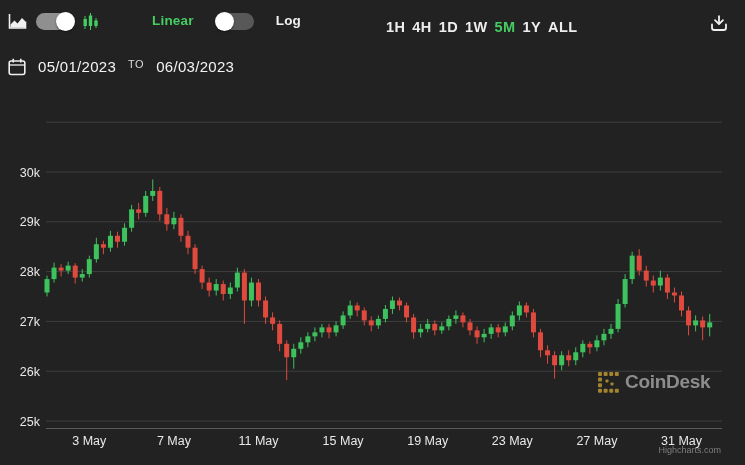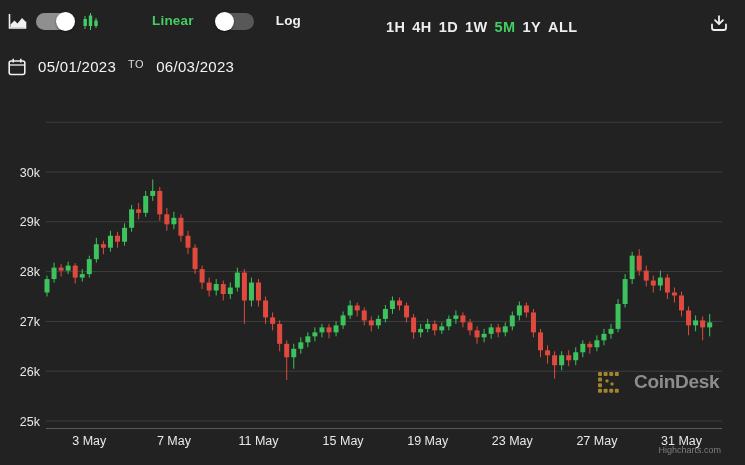--- a/index.html
+++ b/index.html
@@ -27,21 +27,21 @@
   .range-btn{font-size:14.5px;font-weight:600;color:#ededed;letter-spacing:.4px;cursor:pointer}
   .range-btn.active{color:var(--green)}
   .dl-btn{left:709px;top:14px;cursor:pointer;background:none;border:none}
 
   
   .date-row{left:8px;top:58px;display:flex;align-items:flex-start;gap:12px}
   .date-text{font-size:15px;font-weight:500;color:#f3f3f3;letter-spacing:.3px;cursor:pointer}
   .to-sep{font-size:11px;font-weight:400;color:#dadada;letter-spacing:.5px}
 
   
-  .watermark{left:598px;top:371px;display:flex;align-items:center;gap:15px;opacity:.92;z-index:2}
+  .watermark{left:598px;top:371px;display:flex;align-items:center;gap:6px;opacity:.92;z-index:2}
   .wm-text{font-size:19px;font-weight:700;color:var(--wm);letter-spacing:-.3px}
   .credit{right:24px;top:445px;font-size:9px;color:var(--credit);z-index:2}
   .icon{display:inline-flex;align-items:center}
 </style>
 </head>
 <body>
 
 <div class="app">
 
   <svg id="chart-svg" width="745" height="465">

